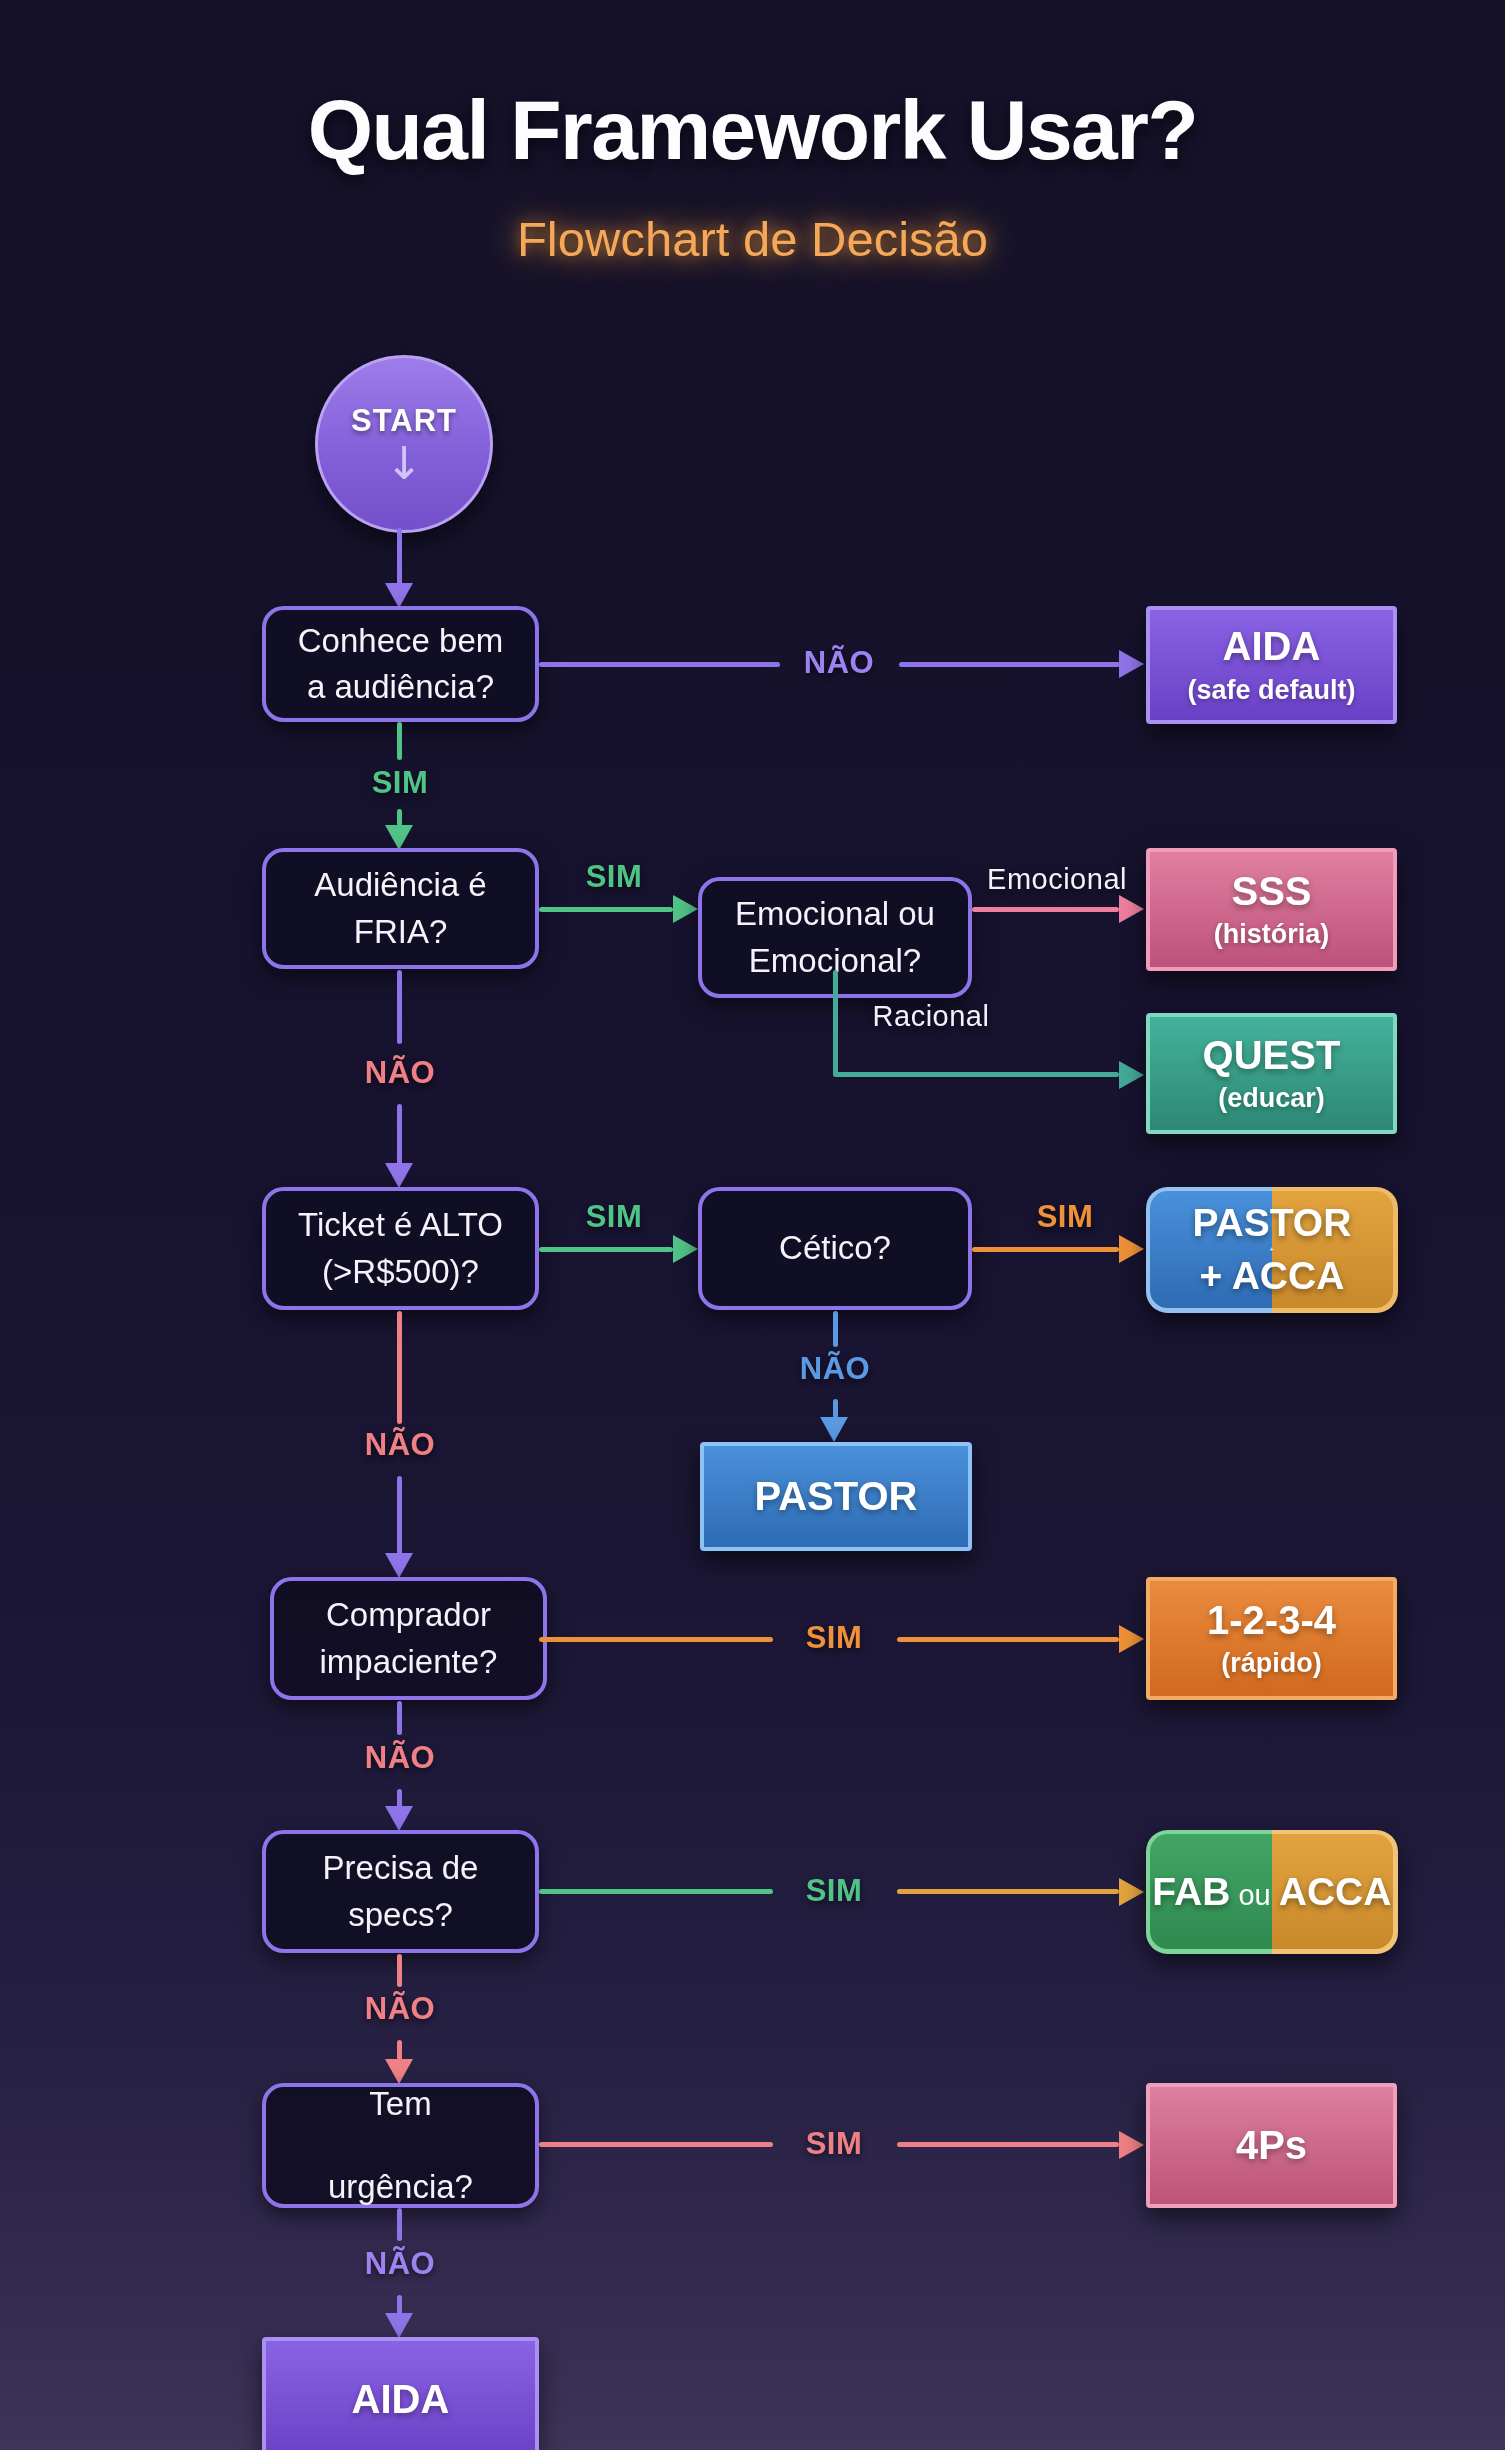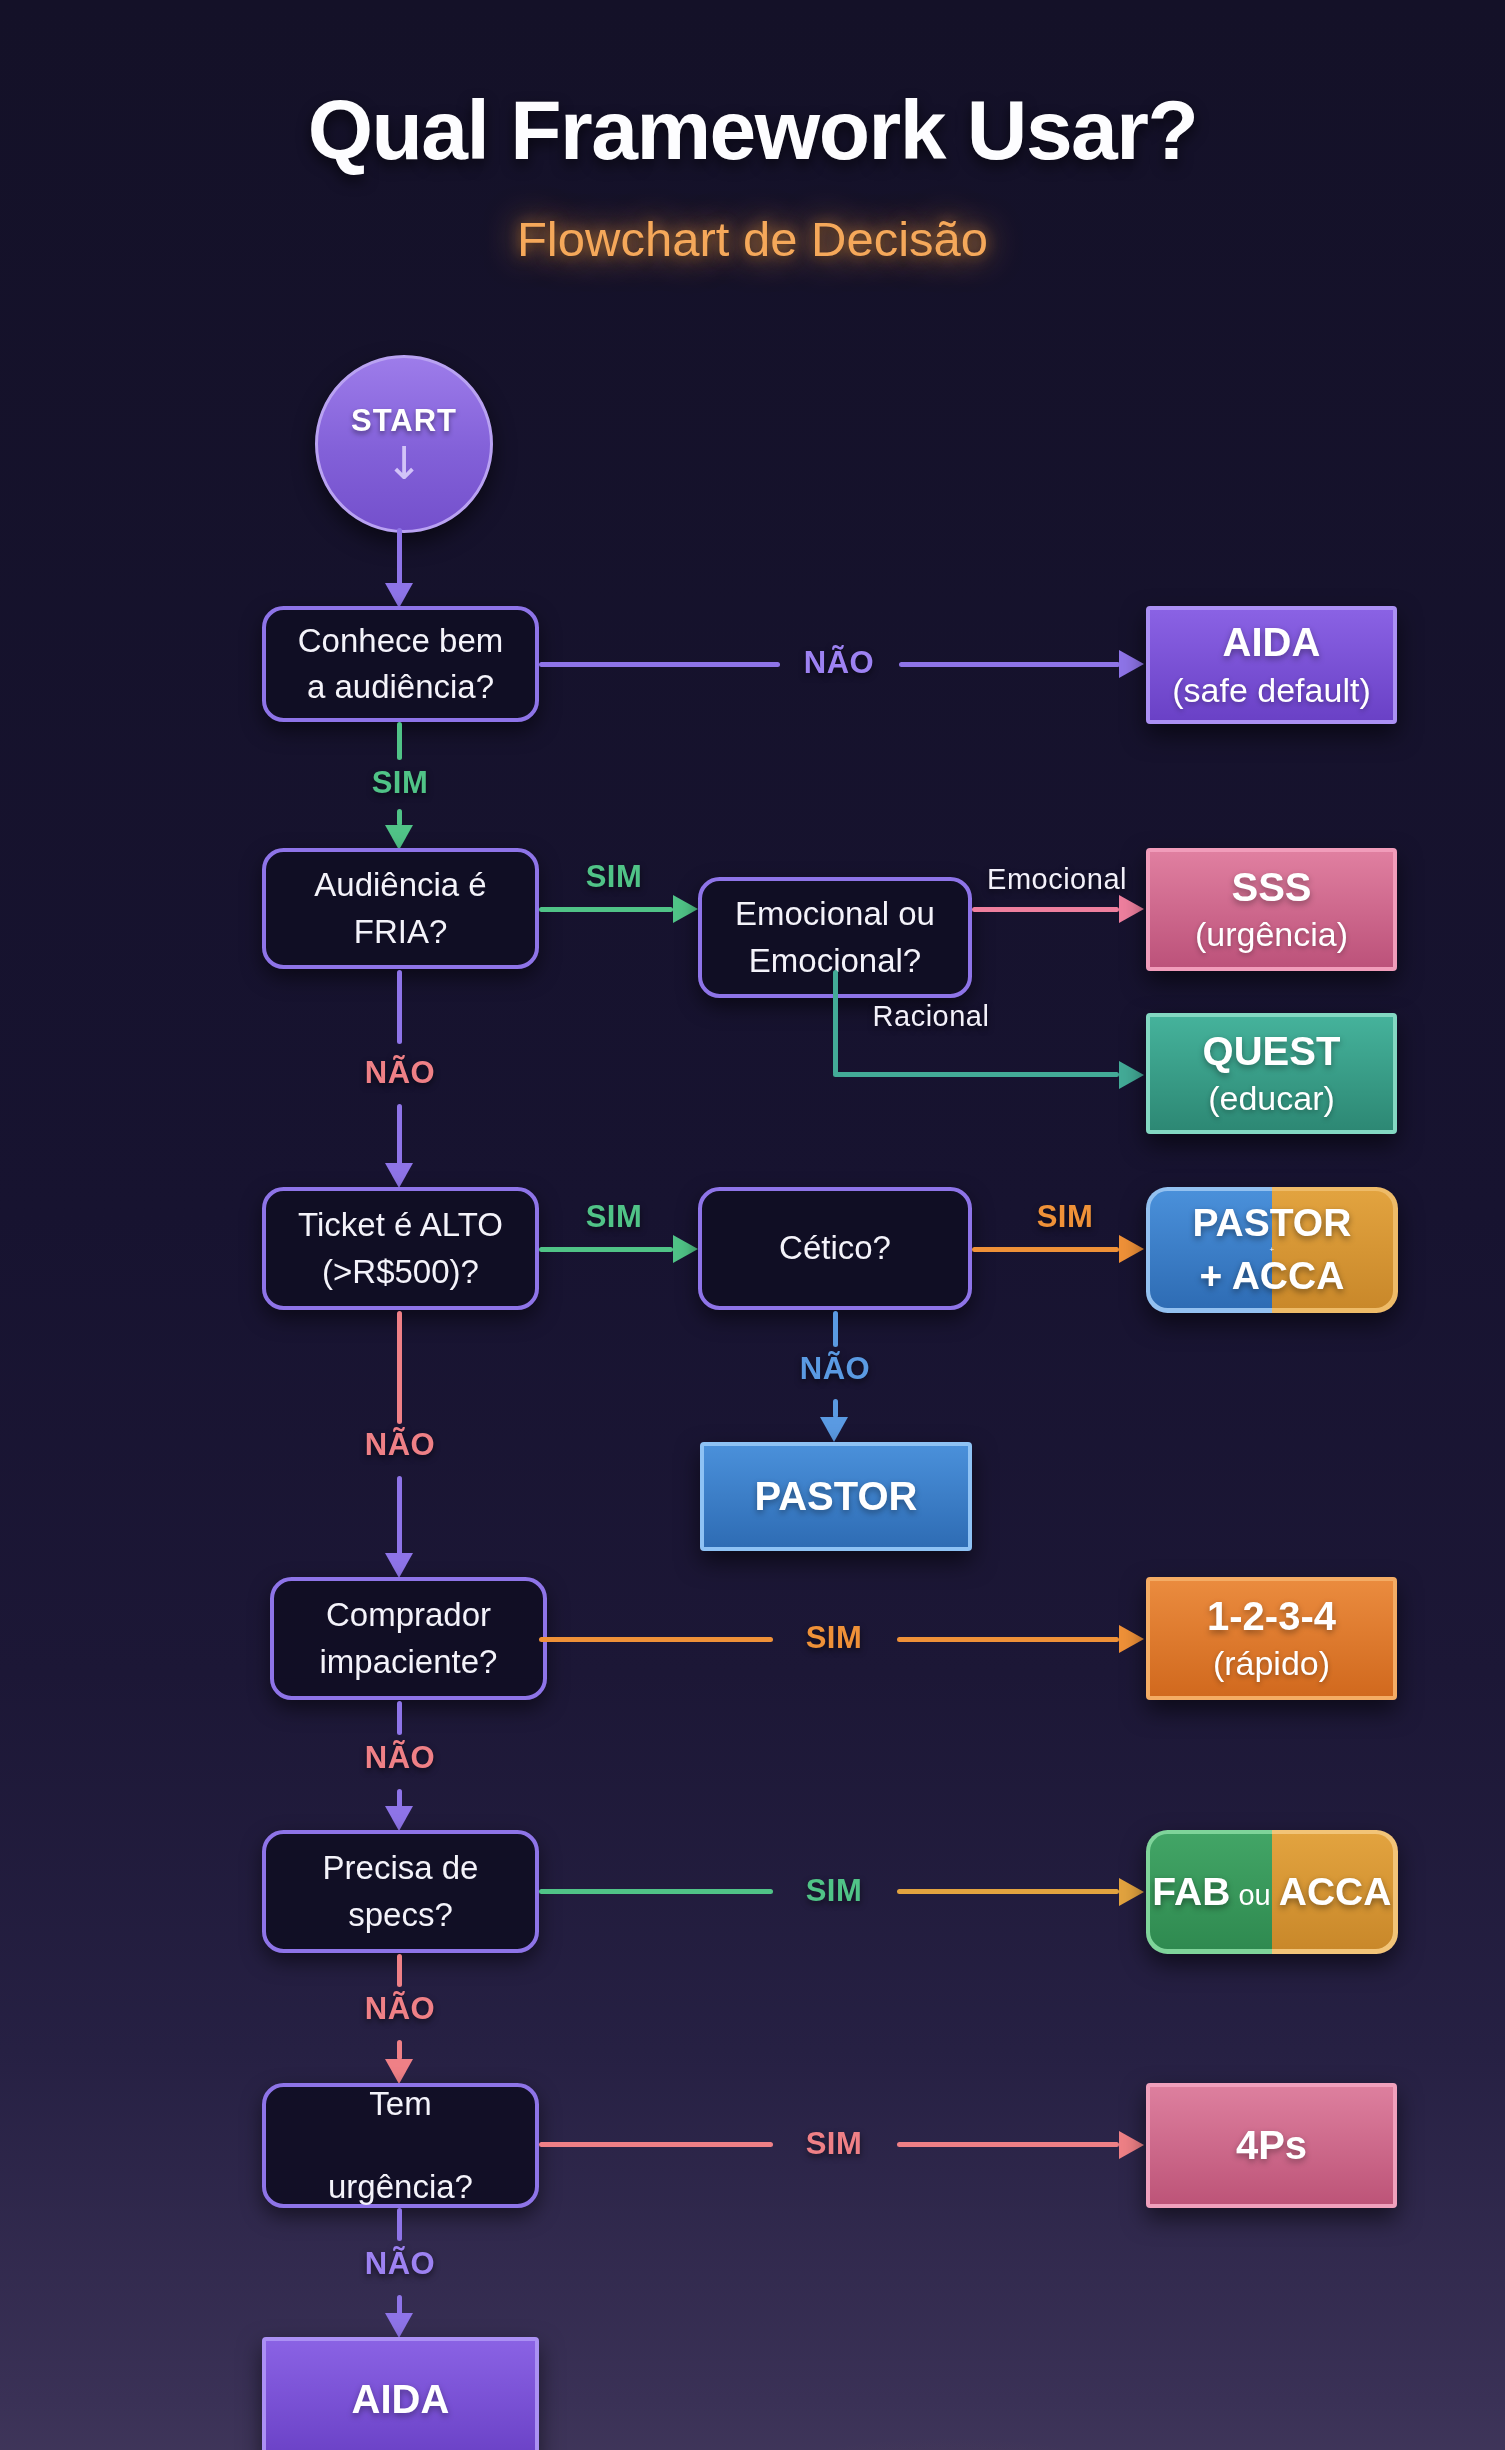--- a/index.html
+++ b/index.html
@@ -32,21 +32,21 @@
     border:4.4px solid var(--purple);border-radius:21.6px;
     display:flex;flex-direction:column;align-items:center;justify-content:center;
     color:#f4f3fa;font-size:33px;line-height:1.4;text-align:center;
     box-shadow:0 8.8px 20.6px rgba(0,0,0,.5);}
   .qbox b{font-weight:normal;}
 
   .rbox{position:absolute;border-radius:4px;color:#fff;text-align:center;
     display:flex;flex-direction:column;align-items:center;justify-content:center;
     box-shadow:0 10.8px 23.5px rgba(0,0,0,.55);}
   .rbox .main{font-size:40px;font-weight:bold;text-shadow:0 2.5px 5.9px rgba(0,0,0,.35);}
-  .rbox .sub{font-size:34px;font-weight:normal;margin-top:5.9px;text-shadow:0 2px 4.9px rgba(0,0,0,.3);}
+  .rbox .sub{font-size:27px;font-weight:bold;margin-top:5.9px;text-shadow:0 2px 4.9px rgba(0,0,0,.3);}
   .box-aida{background:linear-gradient(180deg,var(--aida1),var(--aida2));border:4.4px solid #ab90f4;}
   .box-sss{background:linear-gradient(180deg,var(--sss1),var(--sss2));border:4.4px solid #f19cba;}
   .box-quest{background:linear-gradient(180deg,var(--quest1),var(--quest2));border:4.4px solid #83d8c2;}
   .box-pastor{background:linear-gradient(180deg,var(--pastor1),var(--pastor2));border:4.4px solid #8ec2f4;}
   .box-1234{background:linear-gradient(180deg,var(--orange1),var(--orange2));border:4.4px solid #f4ac64;}
   .box-4ps{background:linear-gradient(180deg,var(--pink1),var(--pink2));border:4.4px solid #f0a0bc;}
 
   .split-outer{position:absolute;border-radius:21.6px;padding:4.4px;box-shadow:0 10.8px 23.5px rgba(0,0,0,.55);}
   .ring-blue-gold{background:linear-gradient(90deg,#93c1f0 0 50%,#eebb68 50% 100%);}
   .ring-green-gold{background:linear-gradient(90deg,#7fd49a 0 50%,#f2c478 50% 100%);}
@@ -122,21 +122,21 @@
   <div class="arr r col-green" style="left:673px;top:895px;"></div>
   <div class="qbox" style="left:698px;top:848px;width:266px;height:113px;margin-top:29px;">
     <div>Emocional ou</div>
     <div>Emocional?</div>
   </div>
   <div class="lbl white" style="left:1057px;top:863px;">Emocional</div>
   <div class="hline c-pink" style="left:972px;top:907px;width:147px;"></div>
   <div class="arr r col-pink" style="left:1119px;top:895px;"></div>
   <div class="rbox box-sss" style="left:1146px;top:848px;width:243px;height:115px;">
     <div class="main">SSS</div>
-    <div class="sub">(urgência)</div>
+    <div class="sub">(história)</div>
   </div>
 
   <div class="vline c-teal" style="left:833px;top:970px;height:105px;"></div>
   <div class="lbl white" style="left:931px;top:1000px;">Racional</div>
   <div class="hline c-teal" style="left:833px;top:1072px;width:286px;"></div>
   <div class="arr r col-teal" style="left:1119px;top:1061px;"></div>
   <div class="rbox box-quest" style="left:1146px;top:1013px;width:243px;height:113px;">
     <div class="main">QUEST</div>
     <div class="sub">(educar)</div>
   </div>

